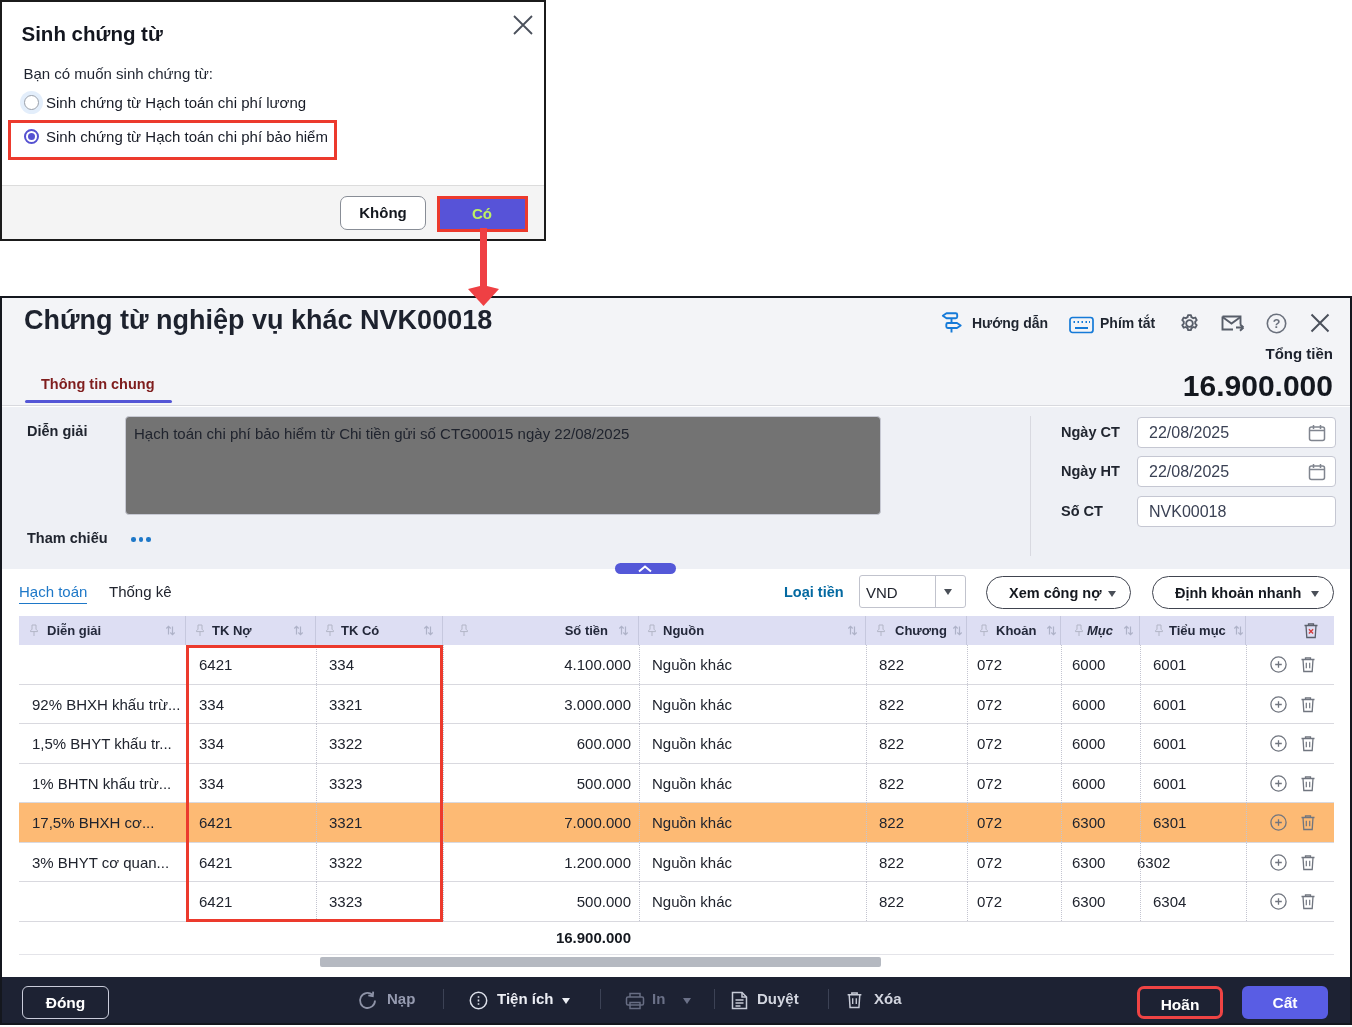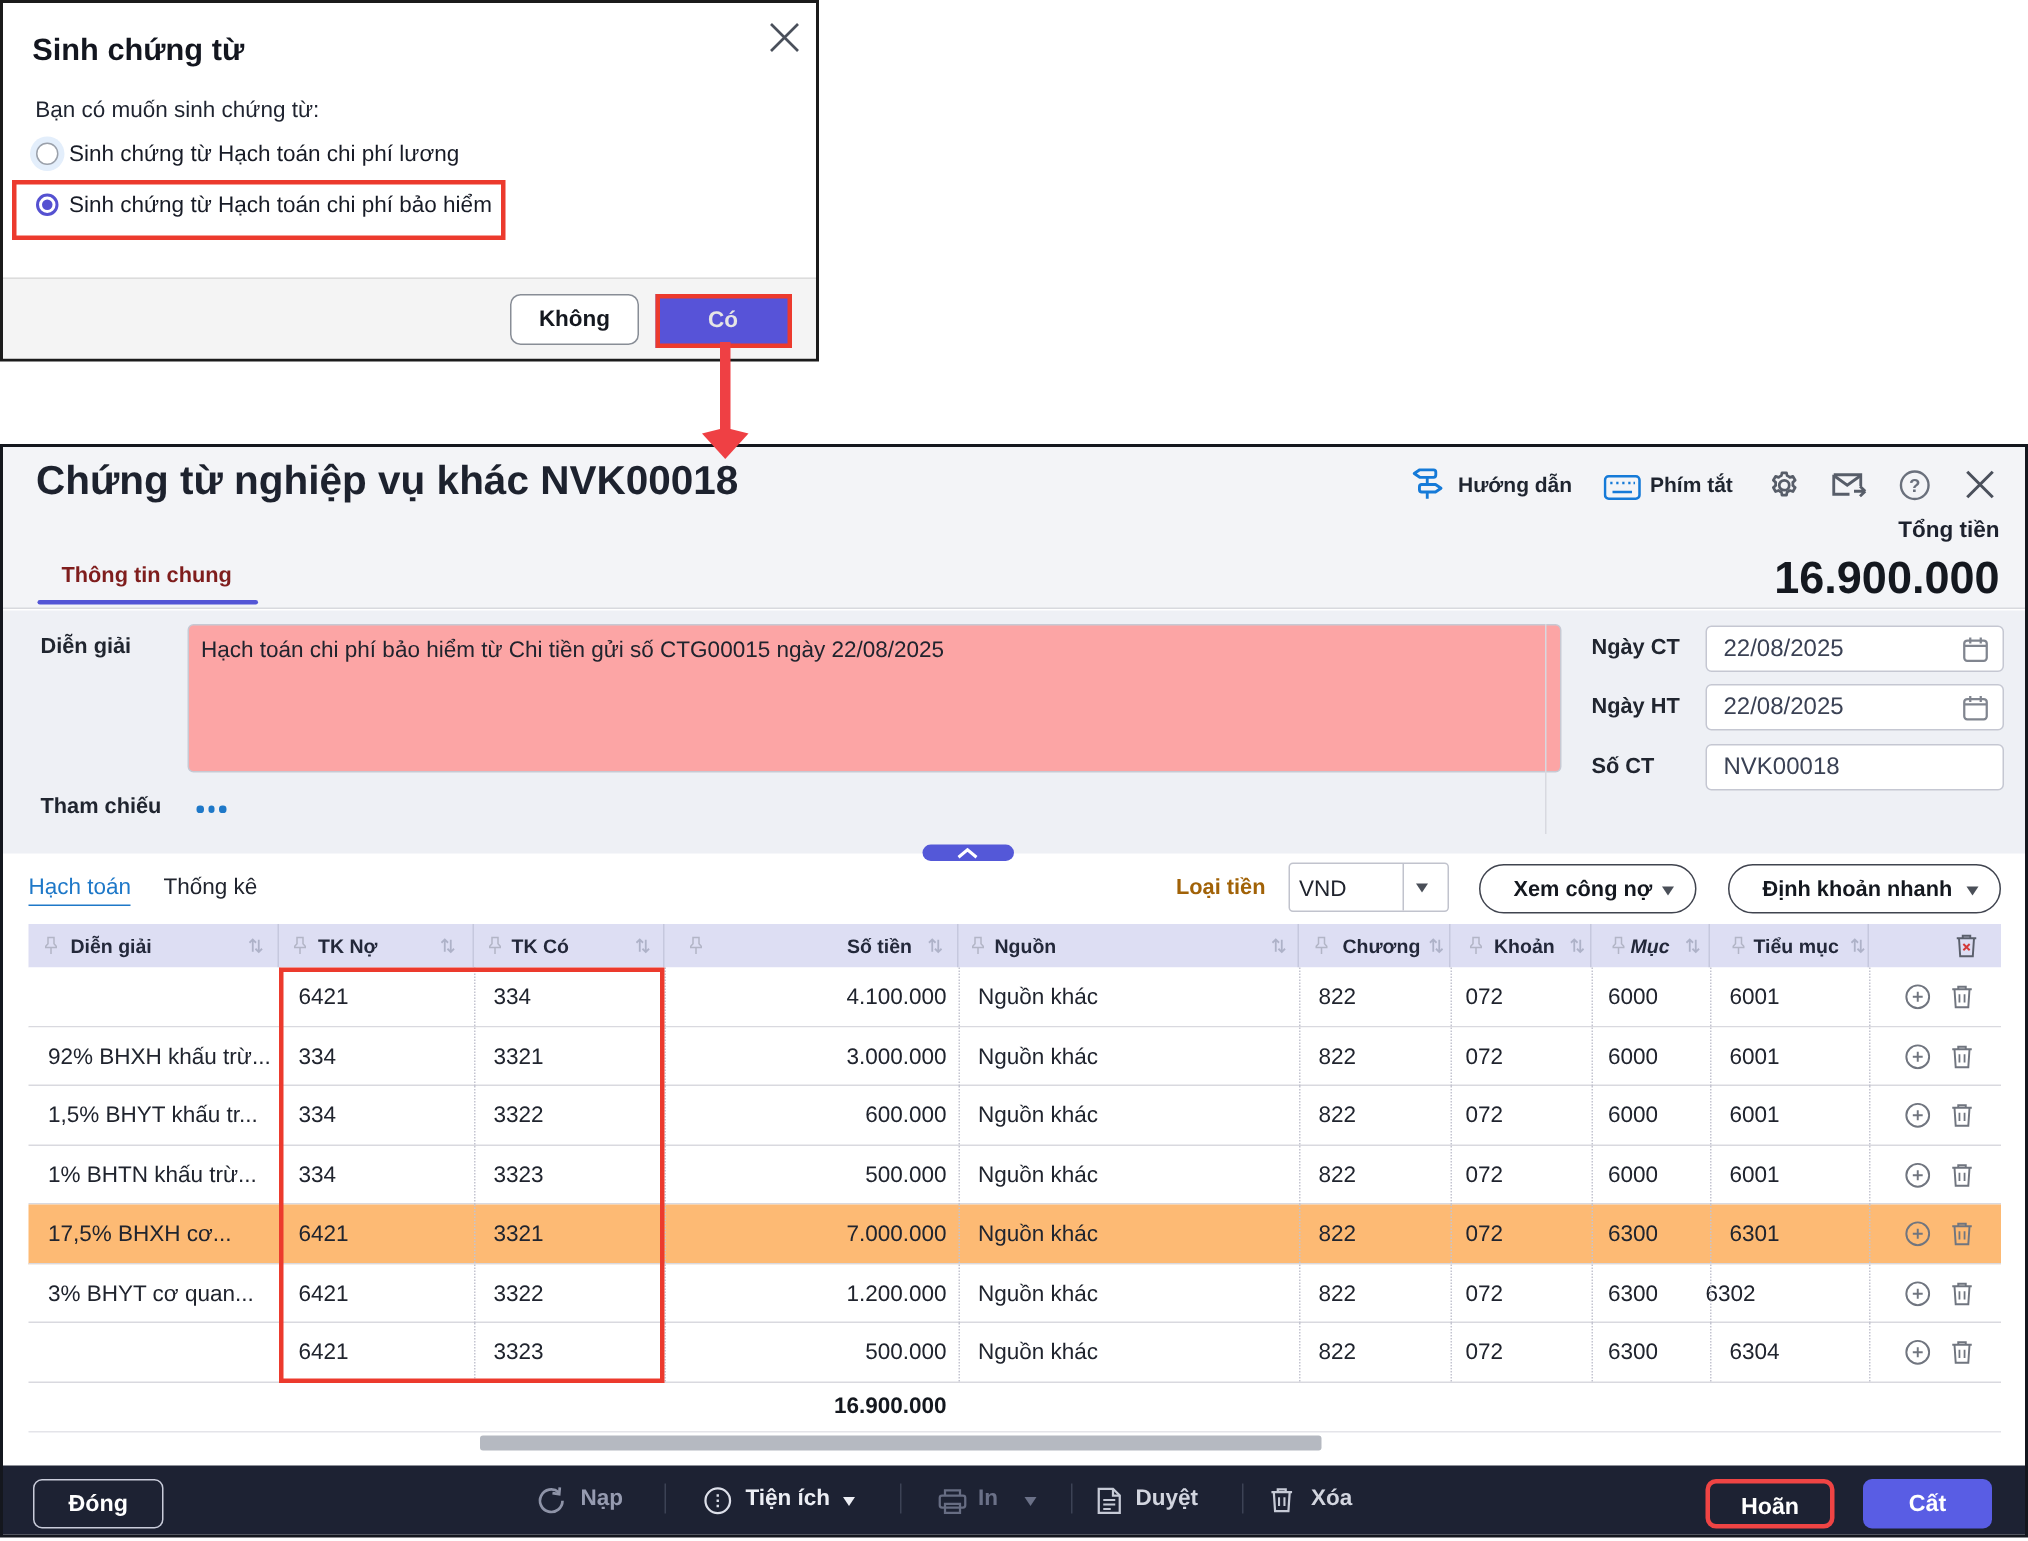--- a/index.html
+++ b/index.html
@@ -15,50 +15,50 @@
 .radiorow { position:absolute; left:22px; height:16px; }
 .radio { position:absolute; left:0; top:0; width:15px; height:15px; border-radius:50%; background:#fff; border:1px solid #9aa0aa; }
 .radio.halo { box-shadow:0 0 0 4px #e3eefb; }
 .radio.sel { border:2px solid #5551d1; }
 .radio.sel::after { content:""; position:absolute; left:1.75px; top:1.75px; width:7.5px; height:7.5px; border-radius:50%; background:#5551d1; }
 .radiolbl { position:absolute; left:22px; top:-1px; font-size:15px; color:#171b26; white-space:nowrap; }
 #redbox1 { left:6px; top:117.5px; width:329px; height:40px; border:3px solid #ec3a2d; }
 #mfooter { left:0px; top:183px; width:542px; height:54px; background:#f4f4f4; border-top:1px solid #dcdcdc; }
 #btn-khong { left:338px; top:194px; width:86px; height:34px; background:#fff; border:1px solid #888d96; border-radius:7px; font-size:15px; font-weight:600; color:#14181f; text-align:center; line-height:31px; }
 #redbox2 { left:435px; top:194px; width:91px; height:36px; border:3px solid #ec3a2d; background:#5753d8; }
-#btn-co { position:absolute; left:0; top:0; width:84px; height:30px; color:#e5e5e5; font-size:15px; font-weight:600; text-align:center; line-height:30px; }
+#btn-co { position:absolute; left:0; top:0; width:84px; height:30px; color:#bef264; font-size:15px; font-weight:600; text-align:center; line-height:30px; }
 
 
 #arrow { left:466px; top:228px; width:36px; height:80px; z-index:5; }
 
 
 #win { left:0; top:296px; width:1352px; height:729px; background:#fff; border:2px solid #14171e; }
 #winhead { left:2px; top:298px; width:1348px; height:108px; background:#f3f4f7; border-bottom:1px solid #d8d9de; }
 #wintitle { left:24px; top:305px; font-size:27px; font-weight:bold; color:#1d222e; }
 .hicon-lbl { position:absolute; font-size:14px; font-weight:bold; color:#1f2530; white-space:nowrap; }
 #tongtien-lbl { right:19px; top:345px; font-size:15px; font-weight:bold; color:#1d222e; }
 #tongtien-val { right:19px; top:369px; font-size:30px; font-weight:bold; color:#14181f; }
 #tab1 { left:41px; top:376px; font-size:14.5px; font-weight:bold; color:#7f1d1d; }
 #tab1line { left:25px; top:400px; width:147px; height:3px; background:#5456d6; border-radius:2px; }
 
 
 #formband { left:2px; top:407px; width:1348px; height:162px; background:#eef0f5; }
 .flabel { position:absolute; font-size:14.5px; font-weight:bold; color:#20252f; white-space:nowrap; }
-#ta { left:123px; top:9px; width:916px; height:99px; background:#fca5a5; border:1px solid #c7c9d3; border-radius:4px; font-size:15px; color:#20242e; padding:8px 8px; }
+#ta { left:123px; top:9px; width:756px; height:99px; background:#737373; border:1px solid #c7c9d3; border-radius:4px; font-size:15px; color:#20242e; padding:8px 8px; }
 #vdiv { left:1028px; top:9px; width:1px; height:140px; background:#d8d9e0; }
 .finput { position:absolute; left:1135px; width:199px; height:31px; background:#fff; border:1px solid #c5c7d2; border-radius:4px; font-size:16px; color:#3a4154; line-height:29px; padding-left:11px; }
 .cal { position:absolute; right:9px; top:6px; }
 #dots3 { position:absolute; left:129px; top:128px; width:22px; height:8px; }
 #dots3 i { position:absolute; top:2px; width:4.5px; height:4.5px; border-radius:50%; background:#1e78c8; }
 
 
 #pill { left:615px; top:563px; width:61px; height:11px; border-radius:7px; background:#5458d8; }
 #httab { left:19px; top:583px; font-size:15px; color:#1e78c8; border-bottom:1px solid #1e78c8; padding-bottom:3px; }
 #tktab { left:109px; top:583px; font-size:15px; color:#20242e; }
-#loaitien { left:784px; top:584px; font-size:14.5px; font-weight:bold; color:#a16207; }
+#loaitien { left:784px; top:584px; font-size:14.5px; font-weight:bold; color:#0369a1; }
 #vnd { left:859px; top:575px; width:107px; height:33px; background:#fff; border:1px solid #c1c3cd; border-radius:3px; }
 #vnd span { position:absolute; left:6px; top:8px; font-size:15px; color:#20242e; }
 #vnd .sep { position:absolute; left:75px; top:0; width:1px; height:31px; background:#c1c3cd; }
 .pillbtn { position:absolute; top:576px; height:33px; border:1px solid #40444f; border-radius:17px; background:#fff; font-size:14.5px; font-weight:bold; color:#14181f; }
 #xemcongno { left:986px; width:145px; }
 #dinhkhoan { left:1152px; width:182px; }
 .pillbtn span { position:absolute; left:22px; top:8px; white-space:nowrap; }
 .caret { position:absolute; width:0; height:0; border-left:4.5px solid transparent; border-right:4.5px solid transparent; border-top:6px solid #4a4f58; }
 
 

